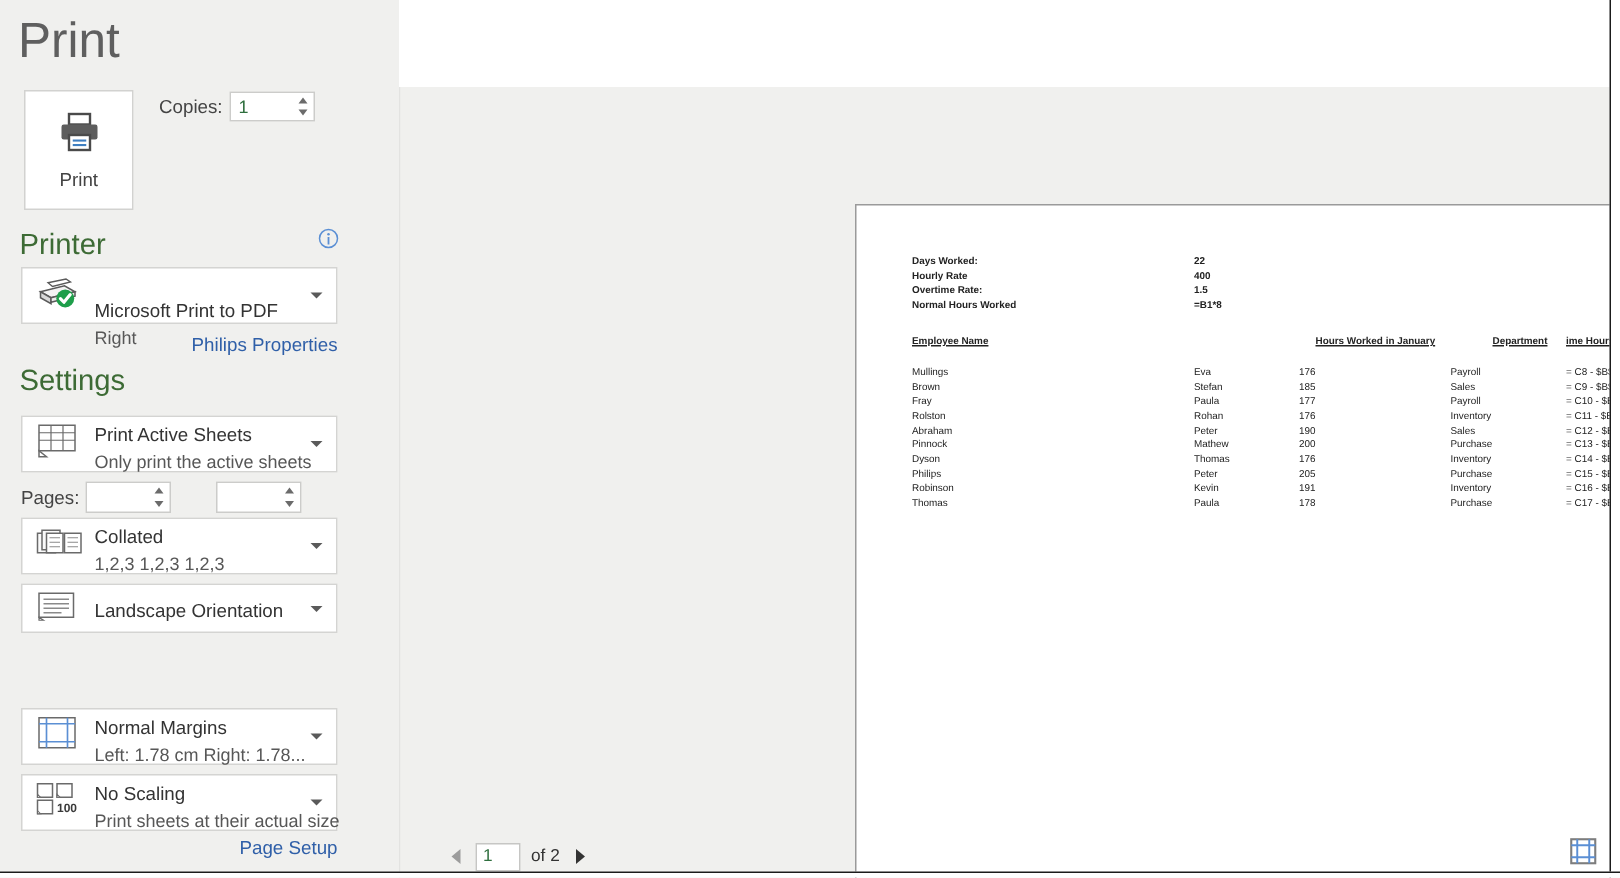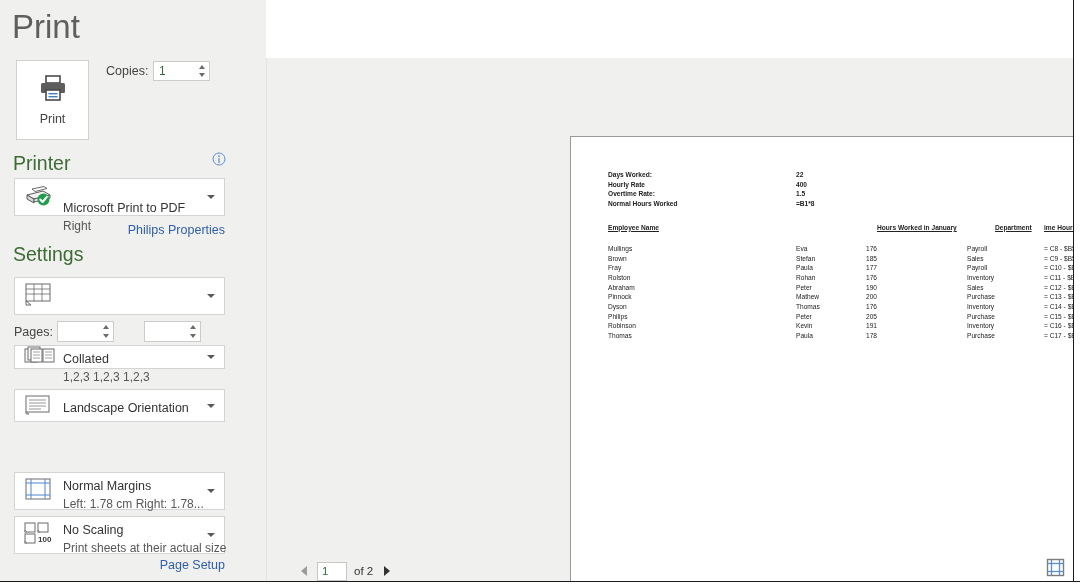--- a/index.html
+++ b/index.html
@@ -142,21 +142,21 @@
     position: absolute; top: 321px;
     width: 57px; height: 21px;
     background: #fff; border: 1px solid #ccccca;
   }
   #pages-from { left: 57px; }
   #pages-to-label {
     position: absolute; left: 120px; top: 325px;
     font-size: 12.5px; color: #a21caf; margin-top: 26px;
   }
   #pages-to { left: 144px; }
-  #collate-combo { top: 345px; height: 24px; }
+  #collate-combo { top: 345px; height: 38px; }
   #collate-combo .ctext { top: 3px; }
   #orient-combo { top: 389px; height: 33px; }
   #orient-combo .ctext { top: 8px; }
   #paper-combo { top: 428px; height: 38px; }
   #paper-combo .ctext { top: 3px; }
   #margin-combo { top: 472px; height: 38px; }
   #margin-combo .ctext { top: 3px; }
   #scale-combo { top: 516px; height: 38px; }
   #scale-combo .ctext { top: 3px; }
   #page-setup-link {
@@ -323,20 +323,24 @@
     <div class="combo" id="range-combo">
       <span class="cicon">
         <svg width="30" height="26" viewBox="0 0 30 26">
           <rect x="3" y="3" width="24" height="17" fill="#ffffff" stroke="#6a6a6a" stroke-width="1"></rect>
           <line x1="3" y1="8" x2="27" y2="8" stroke="#6a6a6a" stroke-width="0.8"></line>
           <line x1="3" y1="13" x2="27" y2="13" stroke="#6a6a6a" stroke-width="0.8"></line>
           <line x1="11" y1="3" x2="11" y2="20" stroke="#6a6a6a" stroke-width="0.8"></line>
           <line x1="19" y1="3" x2="19" y2="20" stroke="#6a6a6a" stroke-width="0.8"></line>
           <polygon points="3,20 3,24 8,24" fill="#ffffff" stroke="#6a6a6a" stroke-width="1"></polygon>
         </svg>
+      </span>
+      <span class="ctext">
+        <span class="cline1">Print Active Sheets</span><br>
+        <span class="cline2">Only print the active sheets</span>
       </span>
       <span class="caret"></span>
     </div>
 
     <div id="pages-label">Pages:</div>
     <div class="pagebox" id="pages-from">
       <input style="position: absolute; left: 4px; top: 2px; width: 34px; border: none; background: transparent; font-size: 12px; font-family: &quot;Liberation Sans&quot;, sans-serif;" value="">
       <div class="spin up">
           <div class="tri-up"></div>
         </div>

